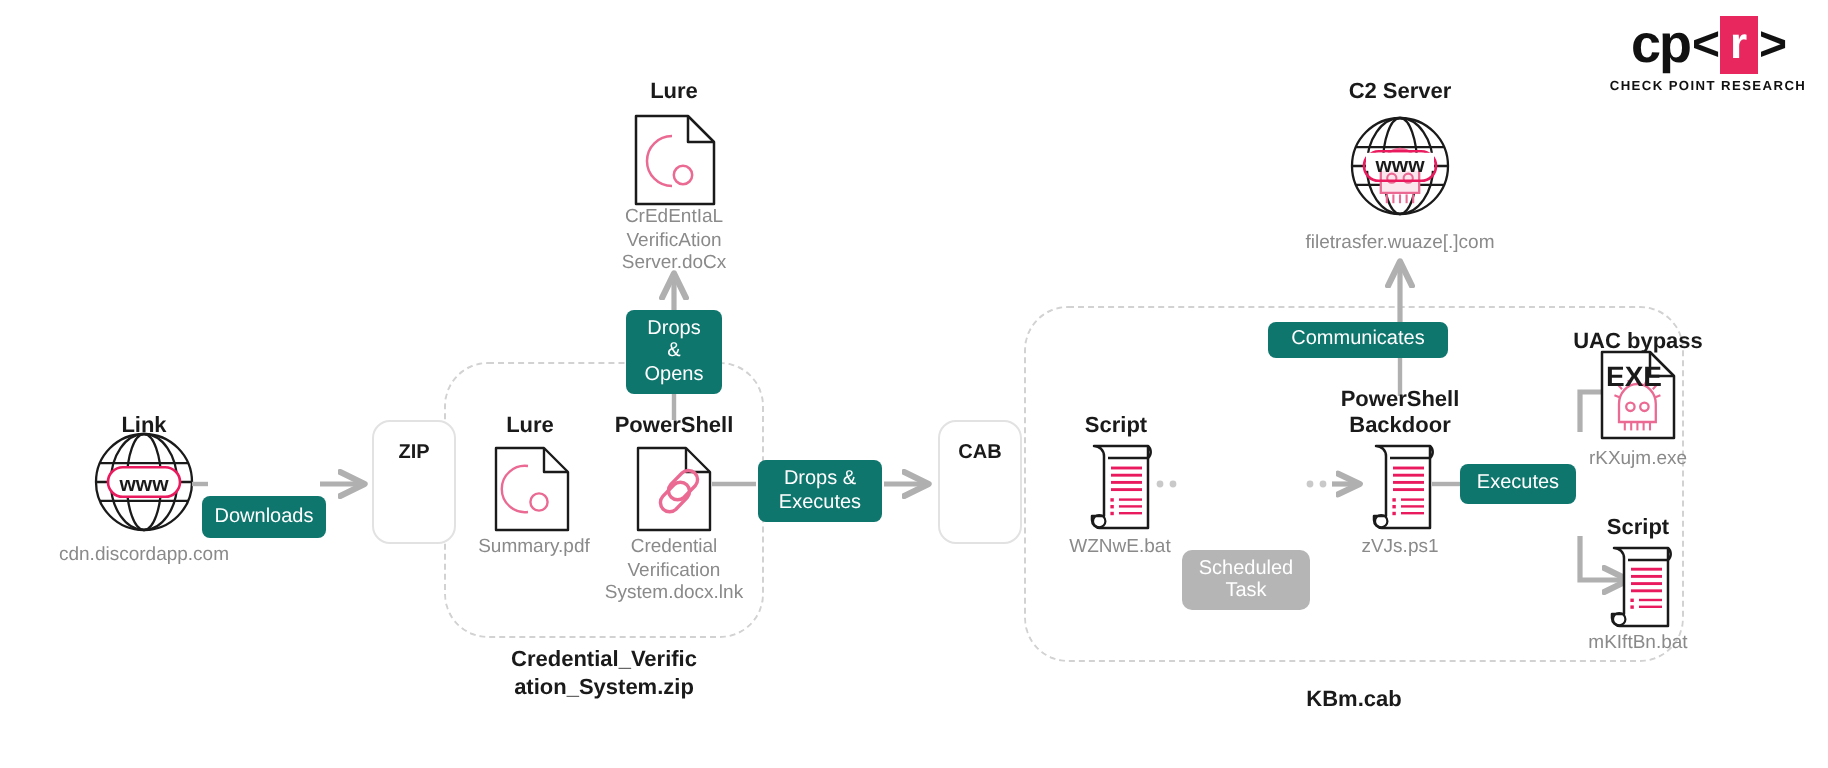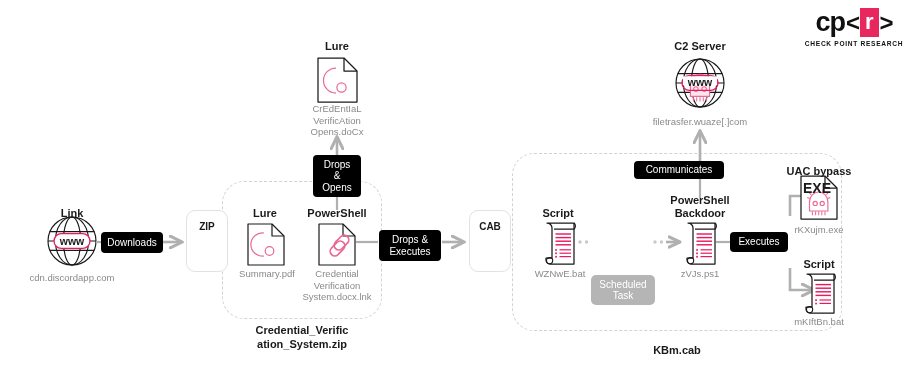--- a/index.html
+++ b/index.html
@@ -21,21 +21,21 @@
   .node-file{
     font-size:9.5px;color:#8a8a8a;text-align:center;line-height:11.5px;
   }
   .group-label{
     font-size:11px;font-weight:bold;color:#1a1a1a;
     text-align:center;line-height:14px;
   }
 
   
   .badge{
-    background:#000000;color:#ffffff;border-radius:4px;
+    background:#0f766e;color:#ffffff;border-radius:4px;
     font-size:10px;text-align:center;
     display:flex;align-items:center;justify-content:center;
     line-height:11.5px;padding:3px 8px;box-sizing:border-box;
   }
   .badge-grey{
     background:#b5b5b5;color:#ffffff;border-radius:5px;
     font-size:10px;text-align:center;
     display:flex;align-items:center;justify-content:center;
     line-height:11.5px;padding:3px 7px;box-sizing:border-box;margin-top:45px;
   }
@@ -328,38 +328,38 @@
   </div>
   <div class="abs node-title" style="left:655px;top:40px;width:90px;">C2 Server</div>
   <div class="abs node-title" style="left:776px;top:165px;width:86px;">UAC bypass</div>
   <div class="abs node-title" style="left:779px;top:258px;width:80px;">Script</div>
 
   <div class="abs node-file" style="left:10px;top:272px;width:124px;">cdn.discordapp.com</div>
 
   <div class="abs node-file" style="left:291px;top:103px;width:92px;">
     <div>CrEdEntIaL</div>
     <div>VerificAtion</div>
-    <div>Opens.doCx</div>
+    <div>Server.doCx</div>
   </div>
 
   <div class="abs node-file" style="left:225px;top:268px;width:84px;">Summary.pdf</div>
 
   <div class="abs node-file" style="left:295px;top:268px;width:84px;">
     <div>Credential</div>
     <div>Verification</div>
     <div>System.docx.lnk</div>
   </div>
 
   <div class="abs node-file" style="left:518px;top:268px;width:84px;">WZNwE.bat</div>
   <div class="abs node-file" style="left:658px;top:268px;width:84px;">zVJs.ps1</div>
   <div class="abs node-file" style="left:630px;top:116px;width:140px;">filetrasfer.wuaze[.]com</div>
   <div class="abs node-file" style="left:779px;top:224px;width:80px;">rKXujm.exe</div>
   <div class="abs node-file" style="left:779px;top:316px;width:80px;">mKIftBn.bat</div>
 
-  <div class="abs badge" style="left:101px;top:232px;width:62px;height:21px;">
+  <div class="abs badge" style="left:101px;top:248px;width:62px;height:21px;">
     <span>Downloads</span>
   </div>
 
   <div class="abs badge" style="left:313px;top:155px;width:48px;height:42px;flex-direction:column;">
     <span>Drops</span>
     <span>&amp;</span>
     <span>Opens</span>
   </div>
 
   <div class="abs badge" style="left:379px;top:230px;width:62px;height:31px;flex-direction:column;">

